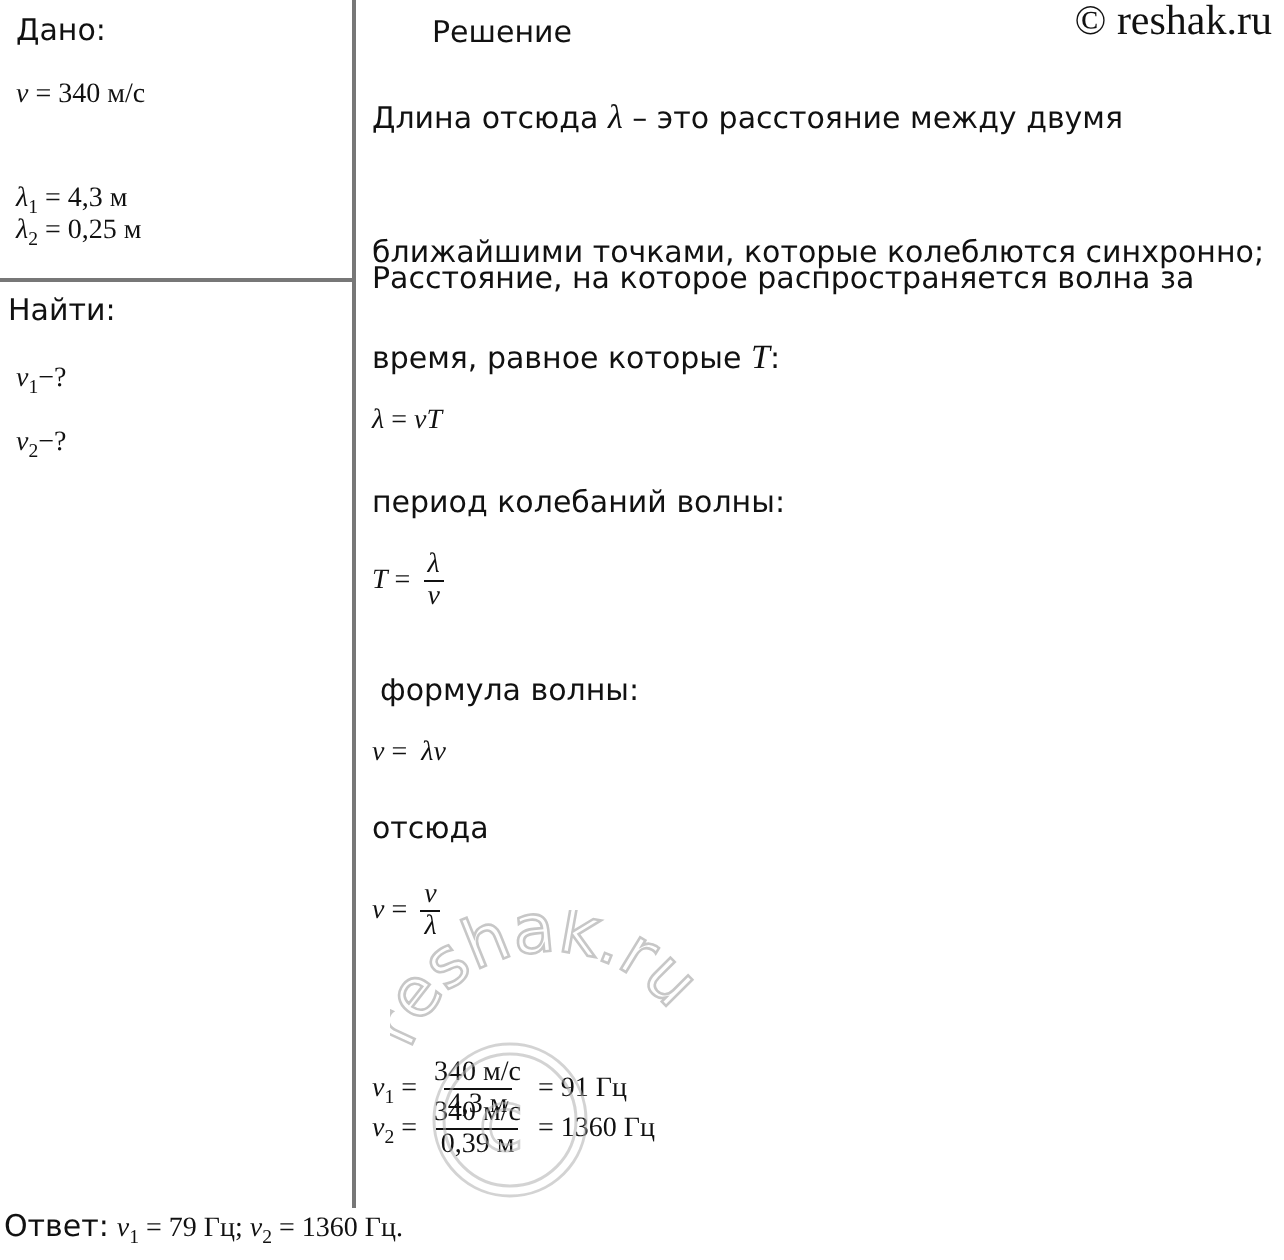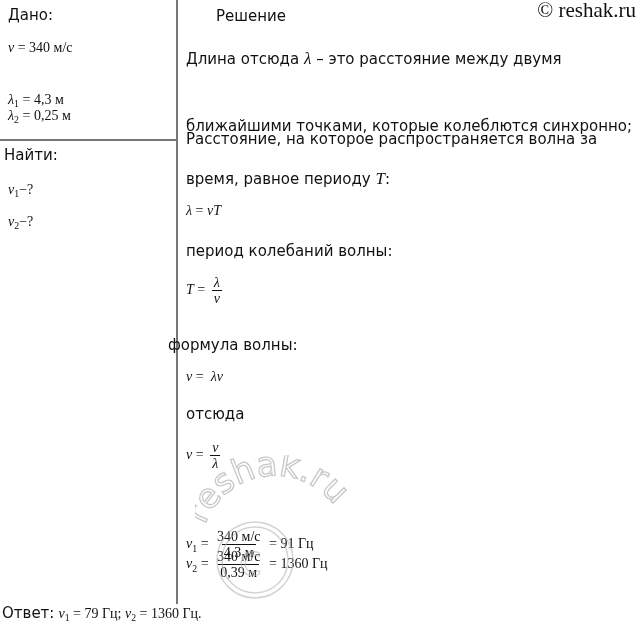--- a/index.html
+++ b/index.html
@@ -56,39 +56,39 @@
   <div class="abs sans" style="left:186px; top:7px;margin-left:30px;">Решение</div>
 
   <div class="abs sans" style="left:186px; top:49px;">
     <span>Длина отсюда</span>
     <i class="serif" style="font-size:17px;">λ</i>
     <span>– это расстояние между двумя</span>
   </div>
   <div class="abs sans" style="left:186px; top:73px;margin-top:44px;">ближайшими точками, которые колеблются синхронно;</div>
   <div class="abs sans" style="left:186px; top:130px;">Расстояние, на которое распространяется волна за</div>
   <div class="abs sans" style="left:186px; top:169px;">
-    <span>время, равное периоду</span>
+    <span>время, равное которые</span>
     <i class="serif" style="font-size:17px;">T</i><span>:</span>
   </div>
 
   <div class="abs serif math" style="left:186px; top:203px;">
     <i>λ</i> = <i>v</i><i>T</i>
   </div>
 
   <div class="abs sans" style="left:186px; top:242px;">период колебаний волны:</div>
 
   <div class="abs serif math" style="left:186px; top:275px;">
     <i>T</i> =
     <span class="frac">
       <i class="num">λ</i>
       <i class="den">ν</i>
     </span>
   </div>
 
-  <div class="abs sans" style="left:168px; top:336px;text-align:right;">формула волны:</div>
+  <div class="abs sans" style="left:190px; top:336px;text-align:right;">формула волны:</div>
 
   <div class="abs serif math" style="left:186px; top:369px;">
     <i>v</i> = &nbsp;<i>λν</i>
   </div>
 
   <div class="abs sans" style="left:186px; top:405px;">отсюда</div>
 
   <div class="abs serif math" style="left:186px; top:440px;">
     <i>ν</i> =
     <span class="frac">

